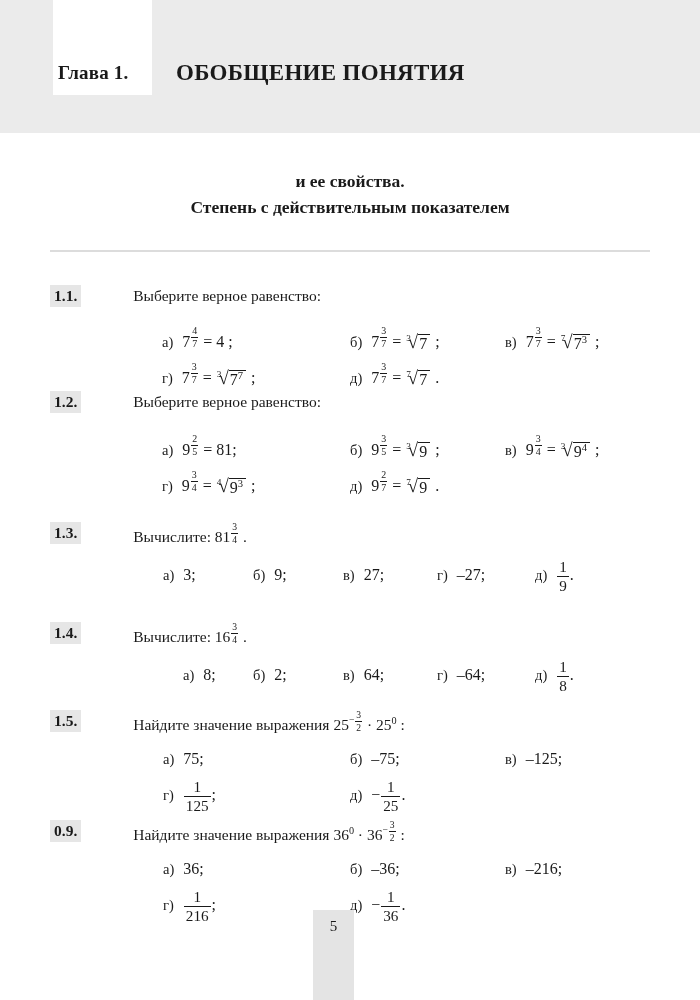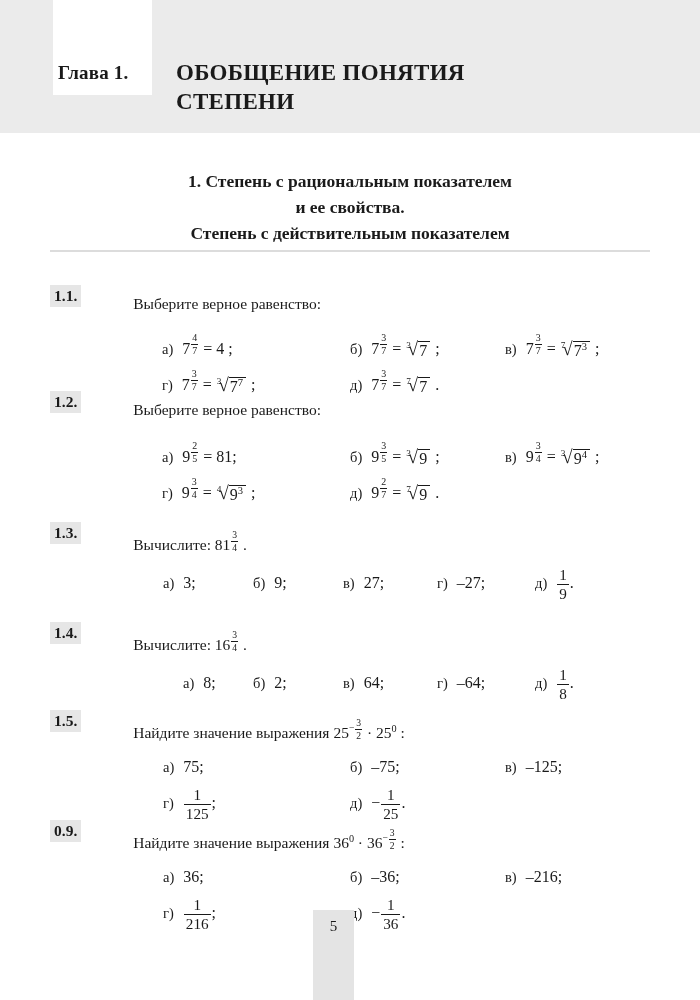--- a/index.html
+++ b/index.html
@@ -91,21 +91,21 @@
     gap: 44px;
   }
   .ex-num {
     background: #e6e6e6;
     font-weight: bold;
     padding: 1px 4px 1px 4px;
     margin-right: 8px;
     flex: none;
     font-size: 15.5px;
   }
-  .ex-prompt { padding-top: 1px; margin-top: 8px; }
+  .ex-prompt { padding-top: 1px; }
 
   .opts {
     position: relative;
     margin-top: 4px;
     height: auto;
   }
   .opt {
     position: absolute;
     font-size: 16px;
     white-space: nowrap;
@@ -191,25 +191,23 @@
 </style>
 </head>
 <body>
 
 <div class="chapter-band">
   <div class="chapter-label-box"></div>
 </div>
 <div class="chapter-label">Глава 1.</div>
 <div class="chapter-title">
   <span class="line">ОБОБЩЕНИЕ ПОНЯТИЯ</span>
-  <span class="line">СТЕПЕНИ</span>
 </div>
 
 <div class="section-title">
-  <span class="line">1. Степень с рациональным показателем</span>
   <span class="line">и ее свойства.</span>
   <span class="line">Степень с действительным показателем</span>
 </div>
 <div class="rule"></div>
 
 <div class="ex" style="top:285px;">
   <div class="ex-head">
     <span class="ex-num">1.1.</span>
     <span class="ex-prompt">Выберите верное равенство:</span>
   </div>

